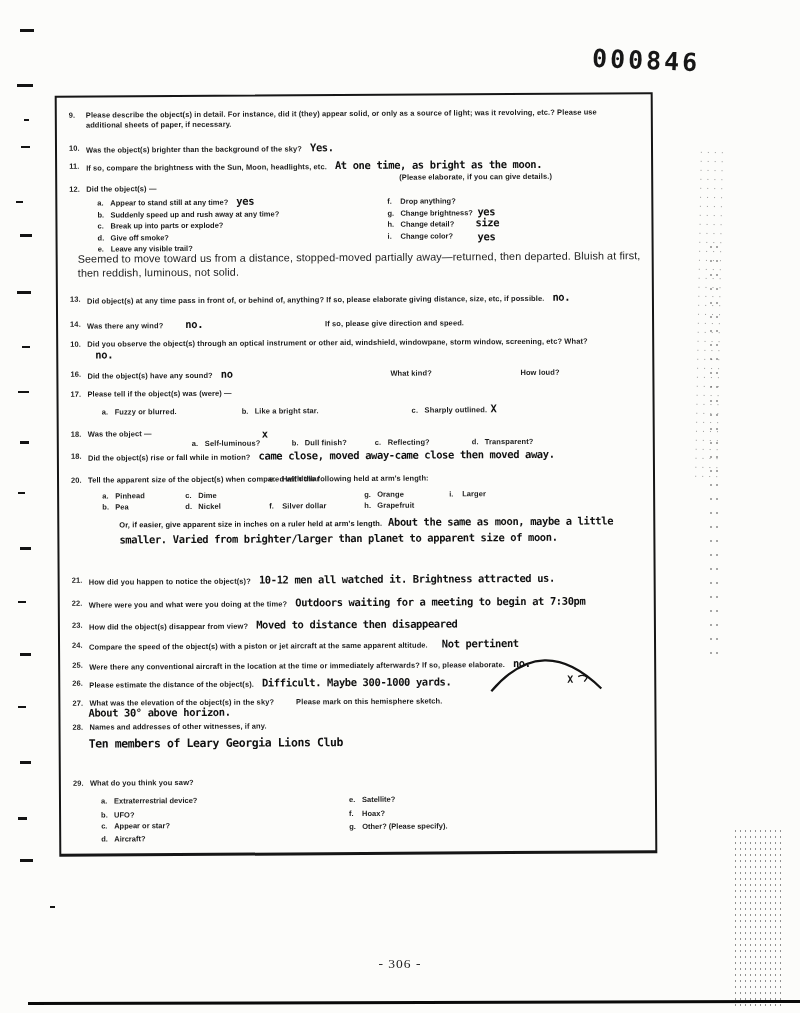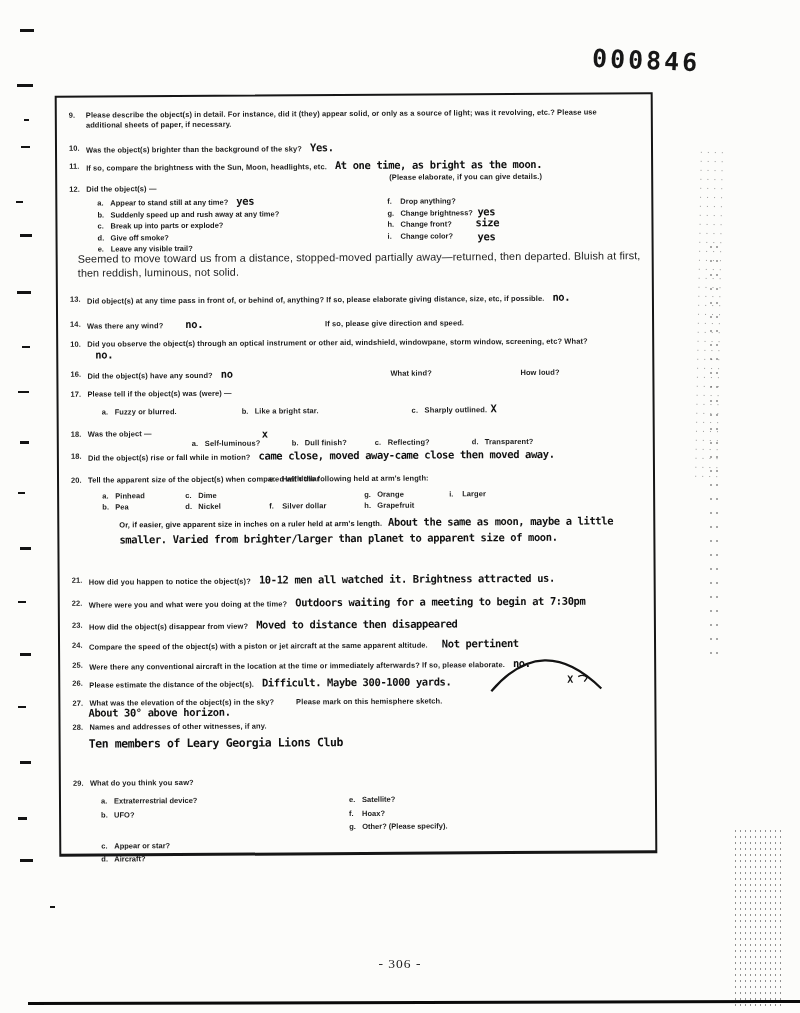--- a/index.html
+++ b/index.html
@@ -67,37 +67,37 @@
 
   <div class="q" style="left:12px;top:46px;width:578px">
     <span class="qnum">10.</span>
     <div class="qbody"><span>Was the object(s) brighter than the background of the sky?</span><span class="ans inline-ans">Yes.</span></div>
   </div>
 
   <div class="q" style="left:12px;top:64px;width:578px">
     <span class="qnum">11.</span>
     <div class="qbody"><span>If so, compare the brightness with the Sun, Moon, headlights, etc.</span><span class="ans inline-ans">At one time, as bright as the moon.</span></div>
   </div>
-  <div class="q" style="left:332px;top:77px">(Please elaborate, if you can give details.)</div>
+  <div class="q" style="left:342px;top:77px">(Please elaborate, if you can give details.)</div>
 
   <div class="q" style="left:12px;top:87px;width:300px">
     <span class="qnum">12.</span>
     <div class="qbody">Did the object(s) —</div>
   </div>
   <div class="col" style="left:40px;top:99px">
     <div class="orow"><span class="okey">a.</span><span>Appear to stand still at any time?</span><span class="ans inline-ans">yes</span></div>
     <div class="orow"><span class="okey">b.</span><span>Suddenly speed up and rush away at any time?</span></div>
     <div class="orow"><span class="okey">c.</span><span>Break up into parts or explode?</span></div>
     <div class="orow"><span class="okey">d.</span><span>Give off smoke?</span></div>
     <div class="orow"><span class="okey">e.</span><span>Leave any visible trail?</span></div>
   </div>
   <div class="col" style="left:330px;top:101px;width:200px">
     <div class="orow"><span class="okey">f.</span><span>Drop anything?</span></div>
     <div class="orow"><span class="okey">g.</span><span>Change brightness?</span><span class="ans abs" style="left:90px;top:-2px">yes</span></div>
-    <div class="orow"><span class="okey">h.</span><span>Change front?</span><span class="ans abs" style="left:88px;top:-2px">size</span></div>
+    <div class="orow"><span class="okey">h.</span><span>Change detail?</span><span class="ans abs" style="left:88px;top:-2px">size</span></div>
     <div class="orow"><span class="okey">i.</span><span>Change color?</span><span class="ans abs" style="left:90px;top:0px">yes</span></div>
   </div>
   <div class="narrative" style="left:20px;top:154px;width:566px">Seemed to move toward us from a distance, stopped-moved partially away—returned, then departed. Bluish at first, then reddish, luminous, not solid.</div>
 
   <div class="q" style="left:12px;top:197px;width:580px">
     <span class="qnum">13.</span>
     <div class="qbody"><span>Did object(s) at any time pass in front of, or behind of, anything?  If so, please elaborate giving distance, size, etc, if possible.</span><span class="ans inline-ans">no.</span></div>
   </div>
 
   <div class="q" style="left:12px;top:222px;width:580px">
@@ -211,21 +211,21 @@
     <div class="qbody">Names and addresses of other witnesses, if any.</div>
   </div>
   <div class="ans abs" style="left:28px;top:639px;font-size:11.5px">Ten members of Leary Georgia Lions Club</div>
 
   <div class="q" style="left:12px;top:681px;width:400px">
     <span class="qnum">29.</span>
     <div class="qbody">What do you think you saw?</div>
   </div>
   <div class="col" style="left:40px;top:699px">
     <div class="orow" style="margin-bottom:3.5px"><span class="okey">a.</span><span>Extraterrestrial device?</span></div>
-    <div class="orow" style="margin-bottom:21px"><span class="okey">b.</span><span>UFO?</span></div>
+    <div class="orow" style="margin-bottom:1px"><span class="okey">b.</span><span>UFO?</span></div>
     <div class="orow" style="margin-bottom:3.5px"><span class="okey">c.</span><span>Appear or star?</span></div>
     <div class="orow" style="margin-bottom:3.5px"><span class="okey">d.</span><span>Aircraft?</span></div>
   </div>
   <div class="col" style="left:288px;top:699px">
     <div class="orow" style="margin-bottom:3.5px"><span class="okey">e.</span><span>Satellite?</span></div>
     <div class="orow" style="margin-bottom:3.5px"><span class="okey">f.</span><span>Hoax?</span></div>
     <div class="orow" style="margin-bottom:21px"><span class="okey">g.</span><span>Other? (Please specify).</span></div>
   </div>
 
 </div>

